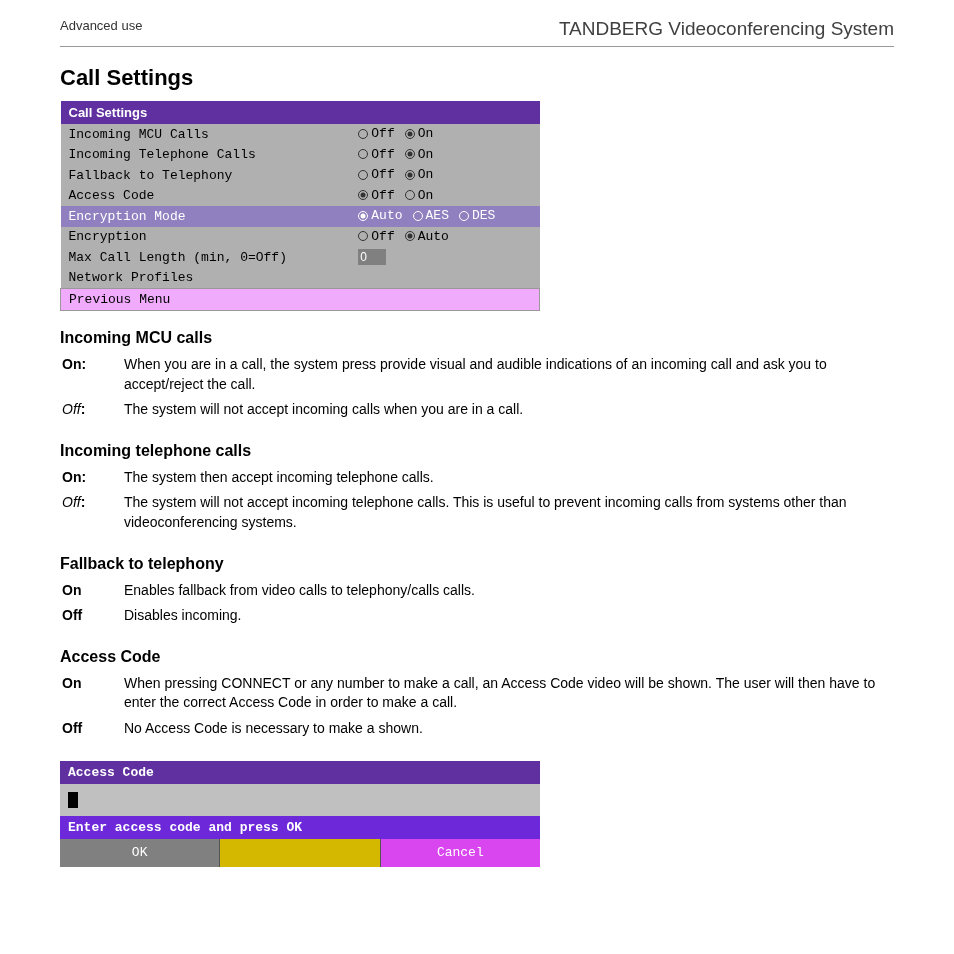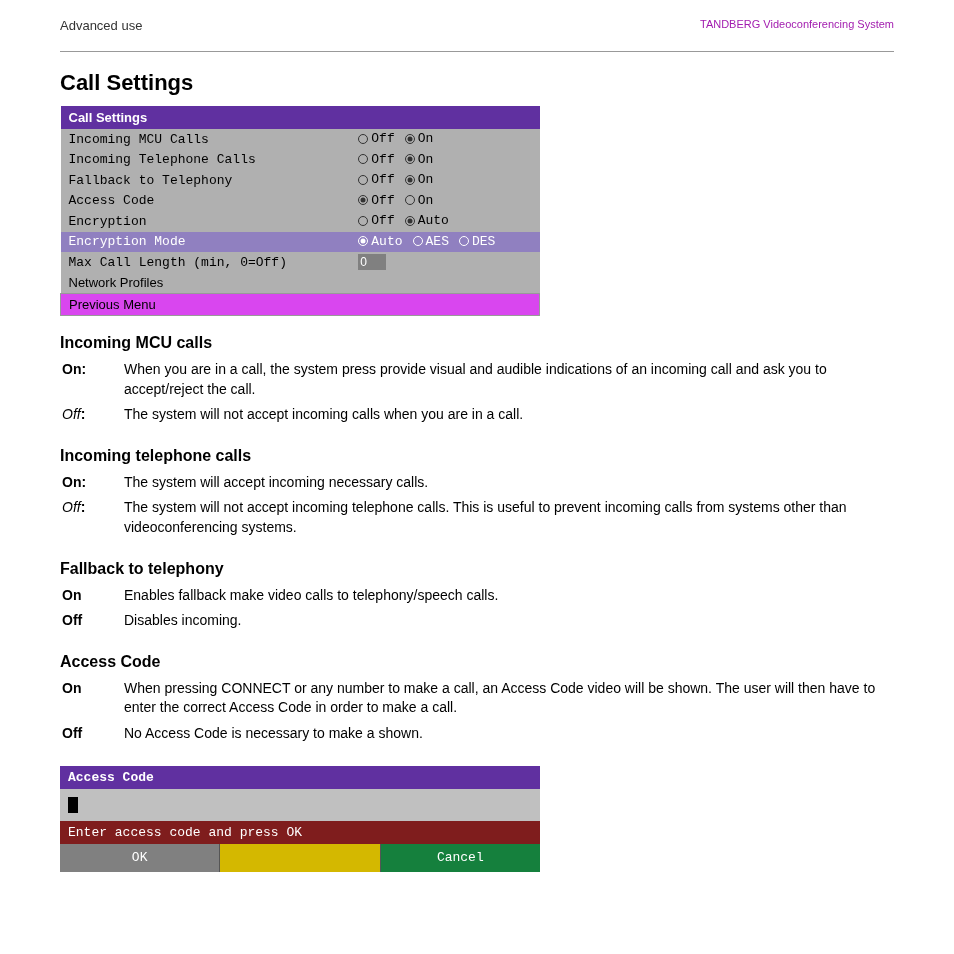--- a/index.html
+++ b/index.html
@@ -15,30 +15,30 @@
     .page-container {
       width: 954px;
       min-height: 954px;
       padding: 18px 60px 30px 60px;
       position: relative;
     }
     .header-bar {
       display: flex;
       justify-content: space-between;
       border-bottom: 1px solid #999;
-      padding-bottom: 18px;
+      padding-bottom: 6px;
       margin-bottom: 18px;
     }
     .header-left {
       font-size: 13px;
       color: #333;
     }
     .header-right {
-      font-size: 11px;
-      color: #a21caf;
+      font-size: 19px;
+      color: #404040;
     }
     .page-title {
       font-size: 22px;
       font-weight: bold;
       margin-bottom: 10px;
     }
     
     .ui-table {
       width: 480px;
       border: none;
@@ -170,25 +170,26 @@
       display: flex;
       align-items: center;
     }
     .ac-cursor {
       display: inline-block;
       width: 10px;
       height: 16px;
       background: #000;
     }
     .ac-text-row {
-      background: #7f1d1d;
+      background: #6d28d9;
       color: #fff;
       padding: 4px 8px;
       font-family: 'Courier New', monospace;
       font-size: 13px;
+      font-weight: bold;
     }
     .ac-buttons {
       display: flex;
       height: 28px;
     }
     .ac-btn-ok {
       background: #808080;
       color: #fff;
       display: flex;
       align-items: center;
@@ -197,21 +198,21 @@
       font-family: 'Courier New', monospace;
       font-size: 13px;
       border-right: 1px solid #555;
     }
     .ac-btn-mid {
       background: #d4b800;
       flex: 1;
       border-right: 1px solid #555;
     }
     .ac-btn-cancel {
-      background: #15803d;
+      background: #d946ef;
       color: #fff;
       display: flex;
       align-items: center;
       justify-content: center;
       flex: 1;
       font-family: 'Courier New', monospace;
       font-size: 13px;
     }
     .footer-bar {
       position: absolute;
@@ -220,21 +221,21 @@
       right: 0;
       text-align: center;
       border-top: 1px solid #999;
       padding-top: 8px;
       font-size: 13px;
     }
     .bold { font-weight: bold; }
     .italic { font-style: italic; }
     .network-row td {
       background: #b0b0b0;
-      font-family: Liberation Sans, sans-serif;
+      font-family: Liberation Mono, monospace;
       font-size: 13px;
       padding: 3px 8px;
       color: #000;
     }
   </style>
 </head>
 <body>
 
 <div class="page-container">
 
@@ -308,69 +309,69 @@
             <span>Off</span>
           </span>
           <span class="radio-item">
             <span class="radio-circle"></span>
             <span>On</span>
           </span>
         </span>
       </td>
     </tr>
 
+    <tr class="ui-row selected">
+      <td style="font-family:'Courier New',monospace;">Encryption Mode</td>
+      <td>
+        <span class="radio-group">
+          <span class="radio-item">
+            <span class="radio-circle filled-white"></span>
+            <span>Auto</span>
+          </span>
+          <span class="radio-item">
+            <span class="radio-circle" style="border-color:#fff;"></span>
+            <span>AES</span>
+          </span>
+          <span class="radio-item">
+            <span class="radio-circle" style="border-color:#fff;"></span>
+            <span>DES</span>
+          </span>
+        </span>
+      </td>
+    </tr>
+
     <tr class="ui-row">
       <td style="font-family:'Courier New',monospace;">Encryption</td>
       <td>
         <span class="radio-group">
           <span class="radio-item">
             <span class="radio-circle"></span>
             <span>Off</span>
           </span>
           <span class="radio-item">
             <span class="radio-circle filled"></span>
             <span>Auto</span>
           </span>
         </span>
       </td>
     </tr>
 
-    <tr class="ui-row selected">
-      <td style="font-family:'Courier New',monospace;">Encryption Mode</td>
-      <td>
-        <span class="radio-group">
-          <span class="radio-item">
-            <span class="radio-circle filled-white"></span>
-            <span>Auto</span>
-          </span>
-          <span class="radio-item">
-            <span class="radio-circle" style="border-color:#fff;"></span>
-            <span>AES</span>
-          </span>
-          <span class="radio-item">
-            <span class="radio-circle" style="border-color:#fff;"></span>
-            <span>DES</span>
-          </span>
-        </span>
-      </td>
-    </tr>
-
     <tr class="ui-row">
       <td style="font-family:'Courier New',monospace;margin-top:8px;">Max Call Length (min, 0=Off)</td>
       <td>
         <input class="input-small" type="text" value="0" style="">
       </td>
     </tr>
 
     <tr class="network-row">
       <td colspan="2">Network  Profiles</td>
     </tr>
 
     <tr>
-      <td colspan="2" style="background:#d946ef; border: 1px solid #999; padding: 3px 8px; font-family:Liberation Sans, sans-serif; font-size:13px; width:200px;">Previous  Menu</td>
+      <td colspan="2" style="background:#f0abfc; border: 1px solid #999; padding: 3px 8px; font-family:Liberation Mono, monospace; font-size:13px; width:200px;">Previous  Menu</td>
     </tr>
   </tbody>
     </table>
 
   <div class="section">
     <div class="section-title">Incoming MCU calls</div>
     <table class="def-table">
       <tbody>
           <tr>
         <td><span class="bold">On</span>:</td>
@@ -383,37 +384,37 @@
     </tbody>
       </table>
   </div>
 
   <div class="section">
     <div class="section-title">Incoming telephone calls</div>
     <table class="def-table">
       <tbody>
           <tr>
         <td><span class="bold">On</span>:</td>
-        <td>The system will accept incoming necessary calls.</td>
+        <td>The system then accept incoming telephone calls.</td>
       </tr>
       <tr>
         <td><span class="italic">Off</span>:</td>
         <td>The system will not accept incoming telephone calls. This is useful to prevent incoming calls from systems other than videoconferencing systems.</td>
       </tr>
     </tbody>
       </table>
   </div>
 
   <div class="section">
     <div class="section-title">Fallback to telephony</div>
     <table class="def-table">
       <tbody>
           <tr>
         <td style="width:50px;"><span class="bold">On</span></td>
-        <td>Enables fallback make video calls to telephony/speech calls.</td>
+        <td>Enables fallback from video calls to telephony/calls calls.</td>
       </tr>
       <tr>
         <td><span class="bold">Off</span></td>
         <td>Disables incoming.</td>
       </tr>
     </tbody>
       </table>
   </div>
 
   <div class="section">

